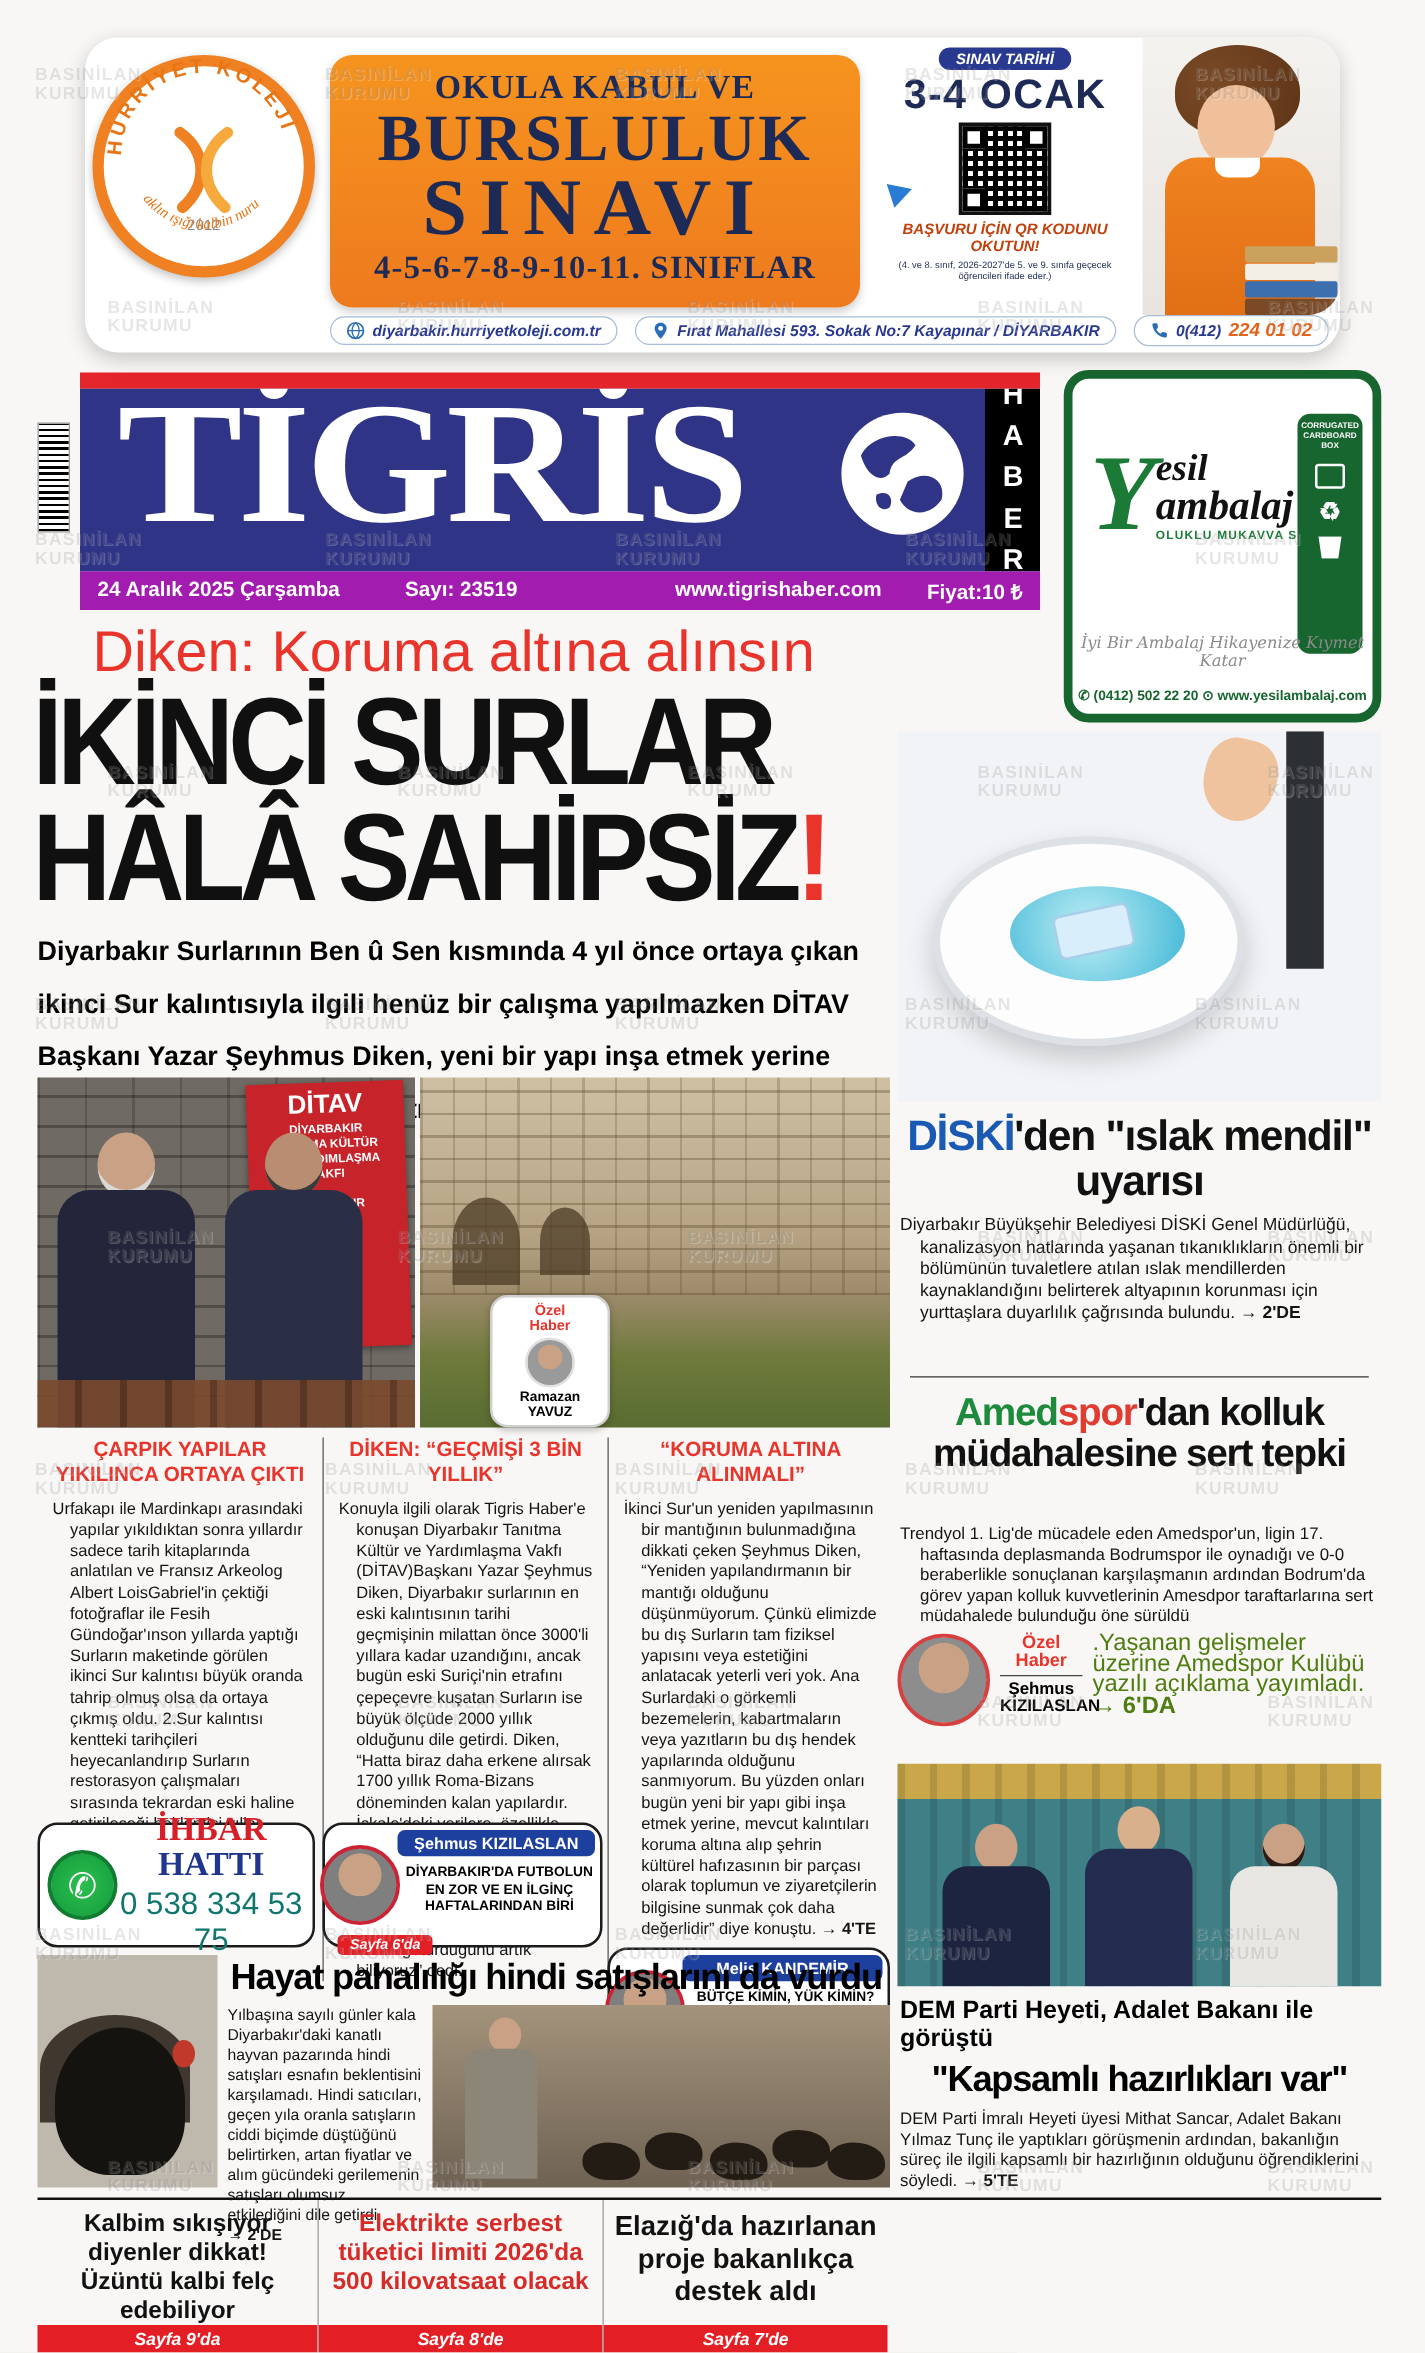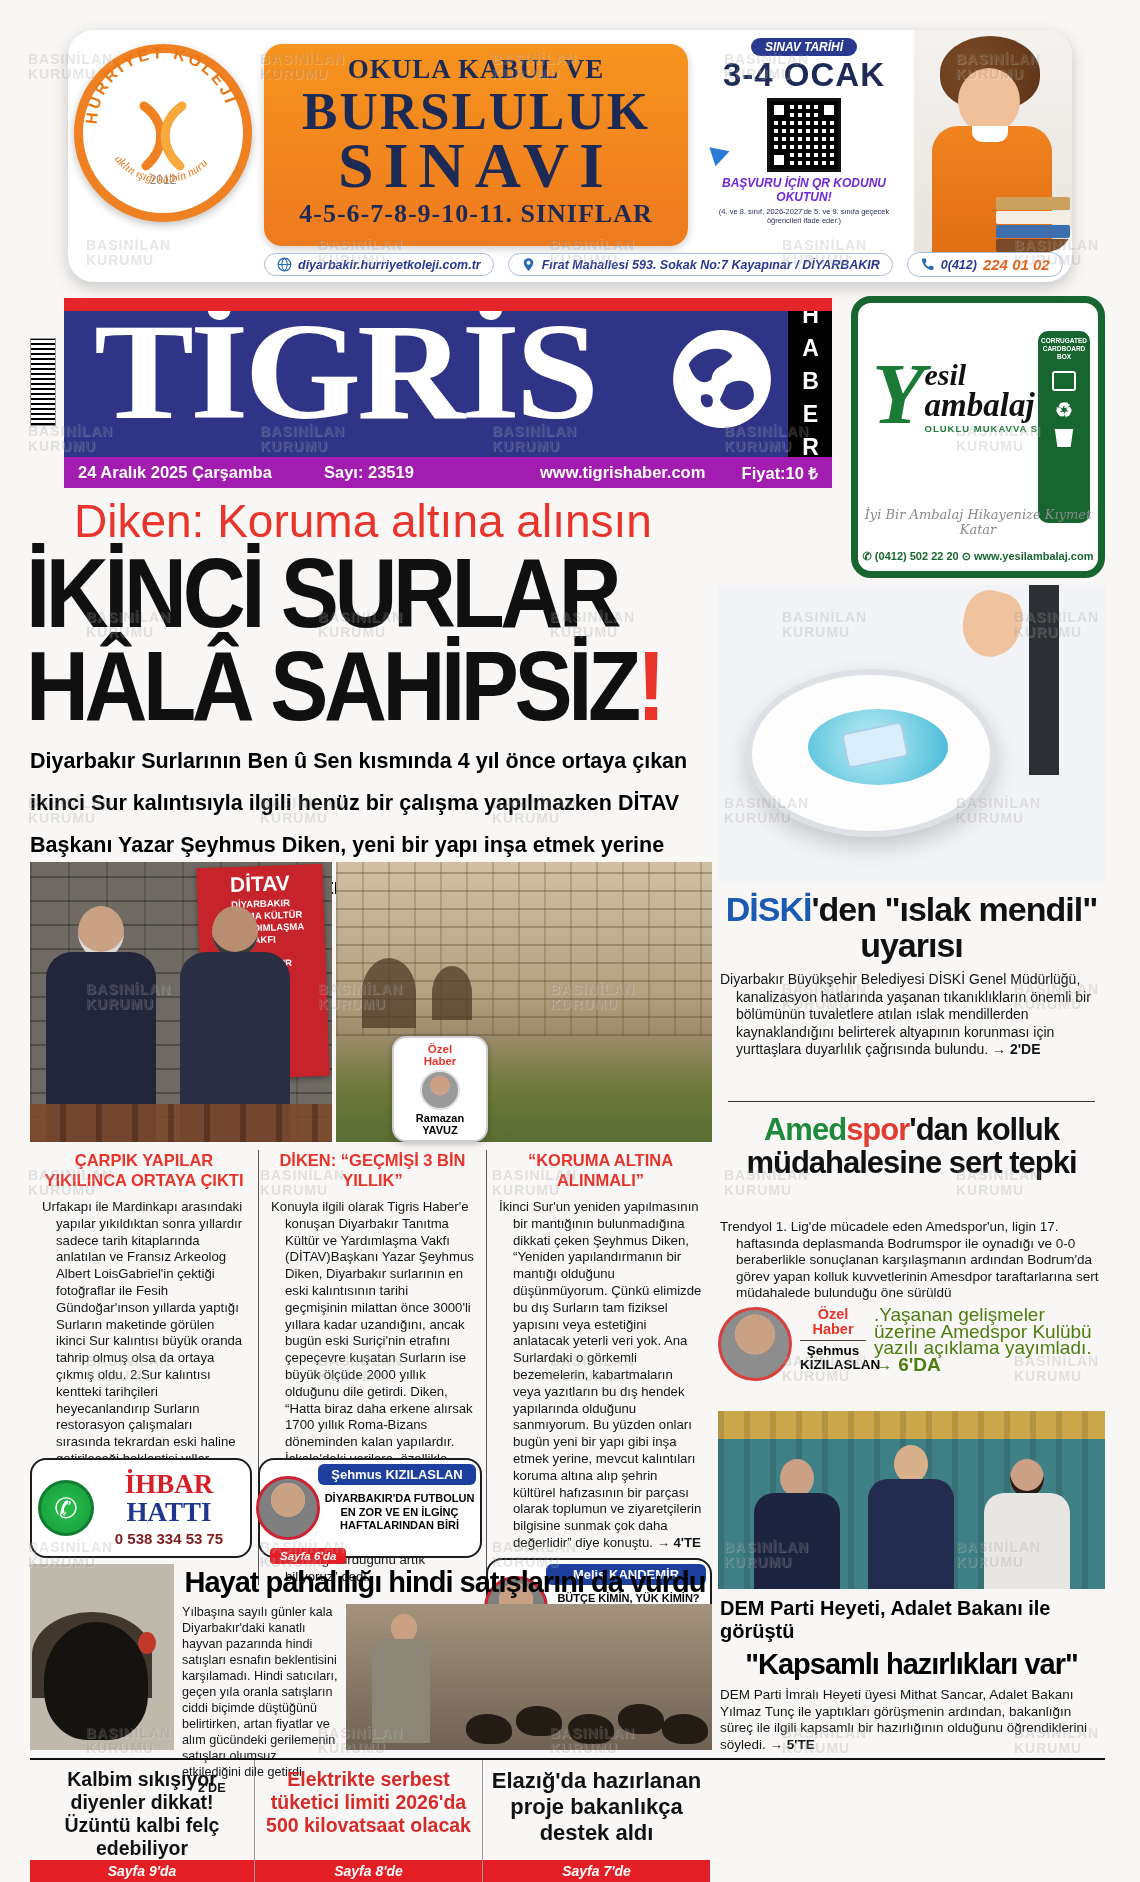--- a/index.html
+++ b/index.html
@@ -29,21 +29,21 @@
   .exam-pill { display:inline-block; background:#2a3990; color:#fff; font-style:italic; font-weight:700;
                font-size:12px; padding:2px 14px; border-radius:10px; margin-top:2px; }
   .exam-date { font-size:33px; font-weight:800; color:#1d2a56; letter-spacing:1px; }
   #qr-wrap { position:relative; margin:4px auto 0; width:74px; height:74px; border:3px solid #111; background:
       repeating-linear-gradient(0deg,#000 0 4px,transparent 4px 8px),
       repeating-linear-gradient(90deg,#000 0 4px,#fff 4px 8px); }
   .qr-eye { position:absolute; width:18px; height:18px; background:#fff; border:4px solid #000; }
   .qr-eye.a{left:0;top:0} .qr-eye.b{right:0;top:0} .qr-eye.c{left:0;bottom:0}
   #qr-arrow { position:absolute; left:14px; top:108px; width:0; height:0; border-top:10px solid transparent;
               border-bottom:10px solid transparent; border-left:18px solid #2a7bd4; transform:rotate(-18deg); }
-  .qr-cap { font-size:12px; font-weight:800; font-style:italic; color:#6d28d9; margin-top:4px; line-height:14px; }
+  .qr-cap { font-size:12px; font-weight:800; font-style:italic; color:#c2410c; margin-top:4px; line-height:14px; }
   .qr-note { font-size:7.5px; color:#1d2a56; margin-top:3px; line-height:9px; padding:0 14px; }
   #boy { position:absolute; left:846px; top:0; width:158px; height:222px; border-radius:0 26px 26px 0; overflow:hidden;
          background:linear-gradient(180deg,#f4f2ef,#e8e4df); }
   .boy-hair { position:absolute; left:26px; top:6px; width:100px; height:74px; border-radius:50% 50% 44% 44%;
               background:radial-gradient(circle at 30% 40%, #7a4a26, #5d3417); }
   .boy-face { position:absolute; left:44px; top:38px; width:62px; height:66px; border-radius:50%; background:#f0c09a; }
   .boy-shirt { position:absolute; left:18px; top:96px; width:120px; height:130px; border-radius:26px 26px 0 0;
                background:linear-gradient(180deg,#f0821f,#e06f15); }
   .boy-collar { position:absolute; left:58px; top:96px; width:36px; height:16px; background:#fff; border-radius:0 0 10px 10px; }
   .boy-books { position:absolute; right:2px; bottom:0; width:74px; height:56px; }
@@ -191,21 +191,21 @@
 
   
   .card { border:2.5px solid #1c1c1c; border-radius:16px; background:#fff; }
   #hotline { left:30px; top:1458px; width:222px; height:100px; display:flex; align-items:center; padding:6px; }
   .wa { width:56px; height:56px; border-radius:50%; background:radial-gradient(circle,#2bbf4e,#139a3c);
         color:#fff; font-size:28px; display:flex; align-items:center; justify-content:center; flex:none;
         border:3px solid #0f7c30; }
   .hot-txt { flex:1; text-align:center; }
   .hot-title { font-family:"Liberation Serif",serif; font-weight:700; font-size:27px; line-height:28px; }
   .hot-title .t1 { color:#d61f26; } .hot-title .t2 { color:#20368c; }
-  .hot-num { color:#7f1d1d; font-weight:700; font-size:15px; margin-top:4px; }
+  .hot-num { color:#0f766e; font-weight:400; font-size:25px; margin-top:4px; }
   .colcard { position:relative; overflow:visible; }
   #col1 { left:258px; top:1458px; width:224px; height:100px; }
   #col2 { left:486px; top:1458px; width:226px; height:100px; }
   .cc-photo { position:absolute; left:-4px; top:16px; width:64px; height:64px; border-radius:50%;
               border:3px solid #c23; background:radial-gradient(circle at 50% 36%,#c9a184 0 36%,#7f7f7f 37% 100%); }
   .cc-ribbon { position:absolute; left:58px; right:4px; top:4px; background:#1d3f9e; color:#fff; font-weight:700;
                font-size:13px; text-align:center; border-radius:6px; padding:3px 2px; }
   .cc-title { position:absolute; left:64px; right:5px; top:32px; font-size:11px; font-weight:800;
               line-height:13.5px; text-align:center; }
   .cc-page { position:absolute; left:10px; bottom:-8px; background:#e31e24; color:#fff; font-weight:700;

